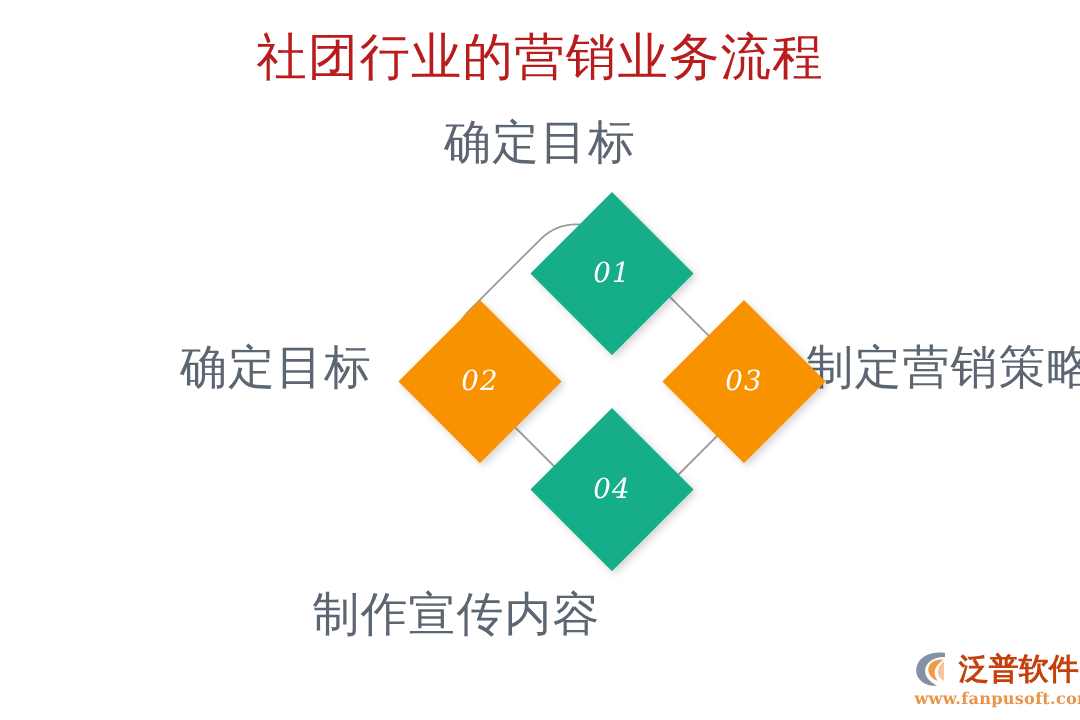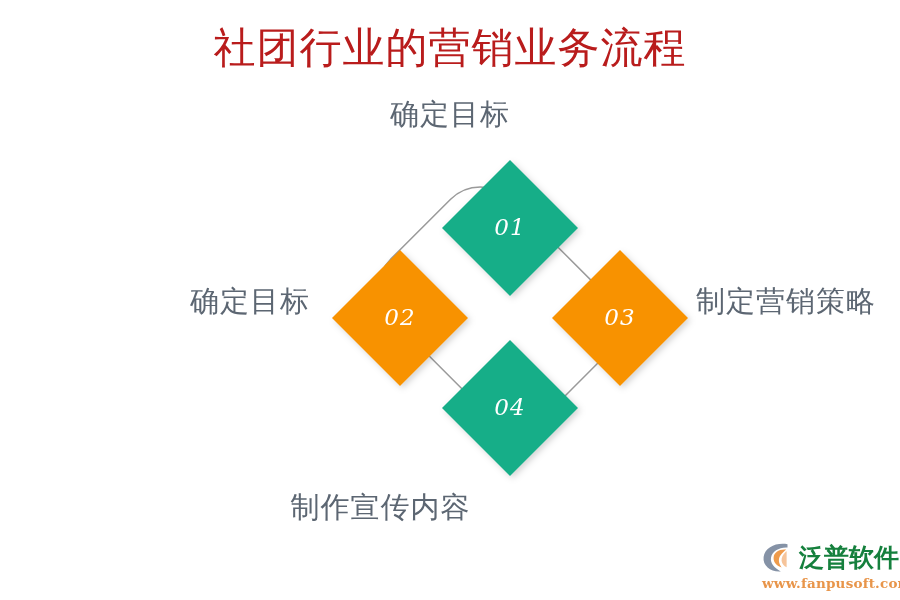--- a/index.html
+++ b/index.html
@@ -38,21 +38,21 @@
     letter-spacing: 1px;
     color: #b91c1c;
     white-space: nowrap;
     line-height: 1.15;
   }
 
   
   .step-label {
     position: absolute;
     font-family: "DejaVu Serif", "Liberation Serif", serif;
-    font-size: 29px;
+    font-size: 39px;
     font-weight: 400;
     color: #5c6672;
     white-space: nowrap;
     letter-spacing: 1px;
     line-height: 1.1;
   }
   .label-top {
     left: 0;
     top: 99px;
     width: 900px;
@@ -119,21 +119,21 @@
   .brand-mark {
     width: 34px;
     height: 31px;
     flex: 0 0 34px;
     margin-right: 3px;
   }
   .brand-name {
     font-family: "DejaVu Sans", "Liberation Sans", sans-serif;
     font-size: 25px;
     font-weight: 700;
-    color: #15803d;
+    color: #c2410c;
     letter-spacing: 0px;
     line-height: 1;
     white-space: nowrap;
   }
   .brand-url {
     font-family: "DejaVu Serif", "Liberation Serif", serif;
     font-size: 13.5px;
     font-weight: 700;
     color: #e8954a;
     letter-spacing: 0.2px;

